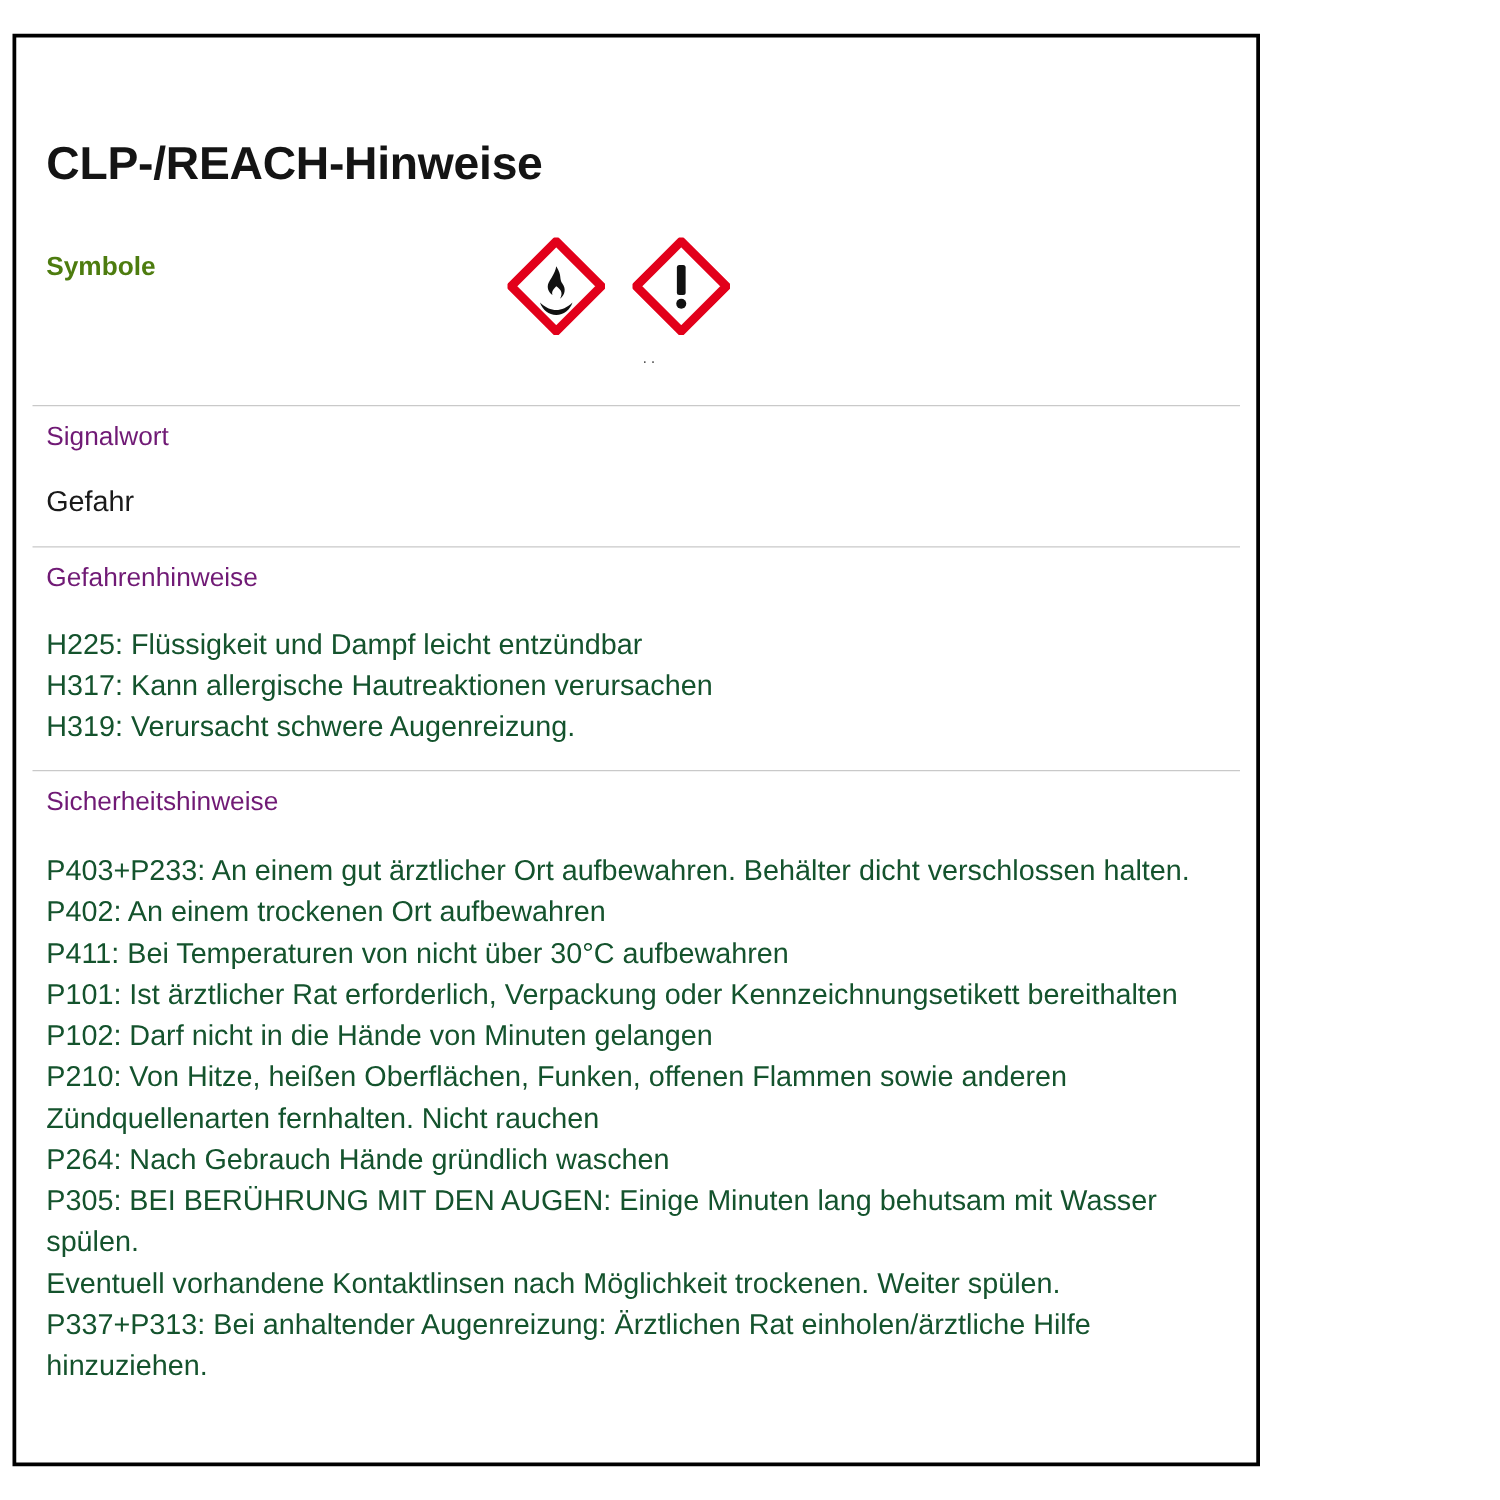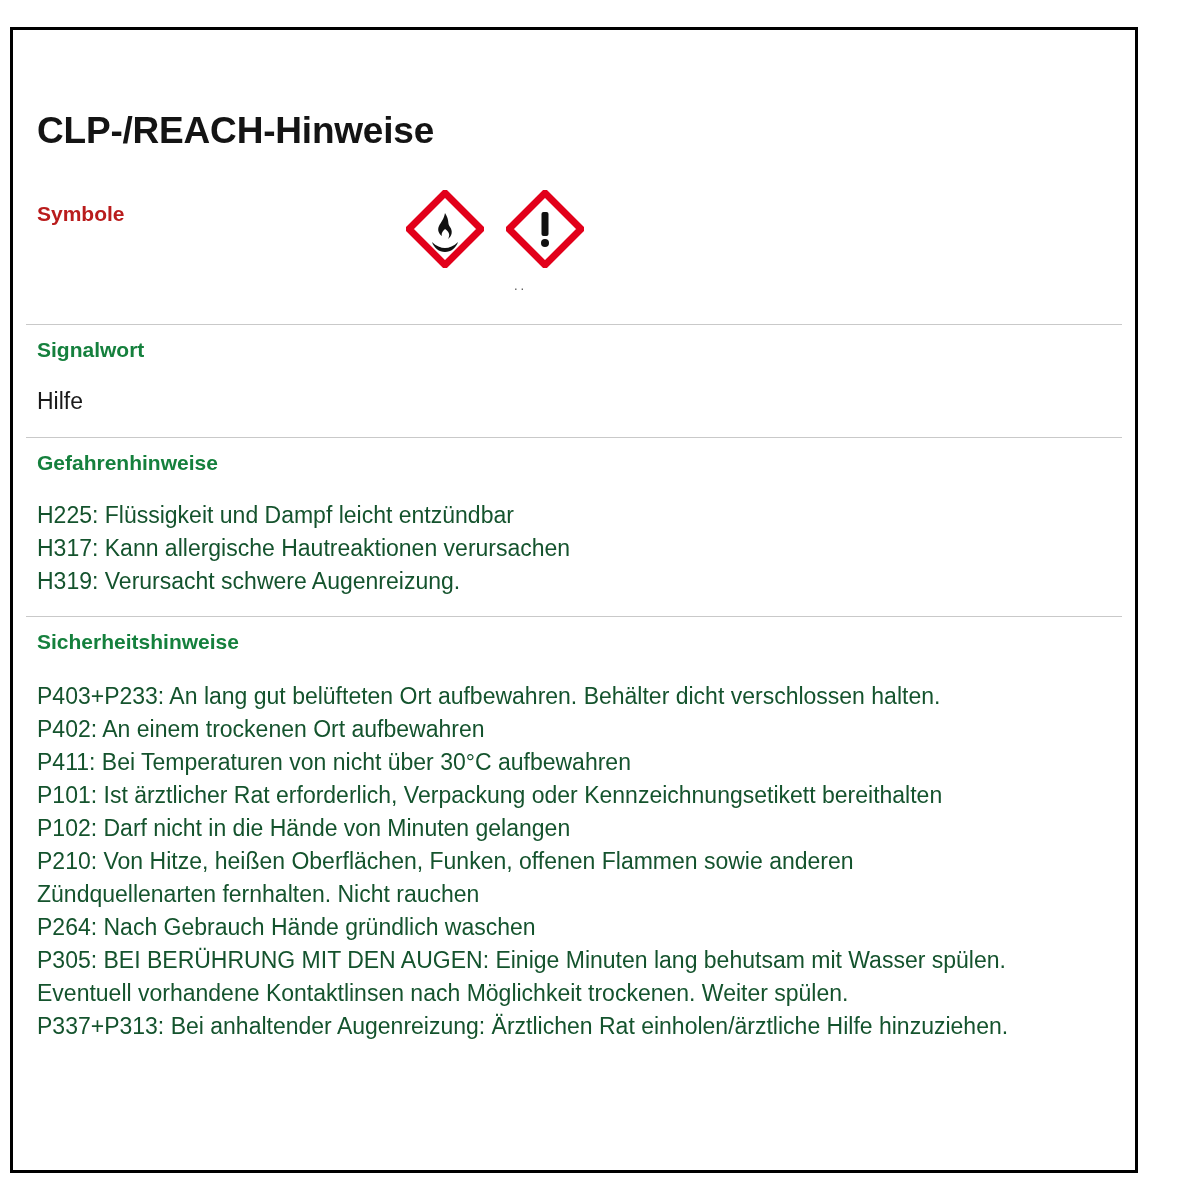--- a/index.html
+++ b/index.html
@@ -12,21 +12,21 @@
     height: 1200px;
     font-family: "Liberation Sans", sans-serif;
     color: #1a1a1a;
     overflow: hidden;
   }
 
   .sheet {
     position: absolute;
     left: 10px;
     top: 27px;
-    width: 1128px;
+    width: 998px;
     height: 1146px;
     border: 3px solid #000000;
     box-sizing: border-box;
     background: #ffffff;
   }
 
   .inner {
     position: absolute;
     left: 13px;
     top: 80px;
@@ -44,21 +44,21 @@
 
   .symbols-row {
     position: relative;
     height: 118px;
     margin-top: 38px;
   }
 
   .section-label {
     font-size: 21px;
     font-weight: bold;
-    color: #b91c1c;
+    color: #4d7c0f;
     padding-left: 11px;
   }
 
   .symbols-row .section-label {
     position: absolute;
     left: 0;
     top: 12px;
   }
 
   .pictograms {
@@ -84,22 +84,22 @@
     border-top: 1px solid #c9c9c9;
     margin: 0 0 0 0;
   }
 
   .block {
     padding-left: 11px;
   }
 
   .block-head {
     font-size: 21px;
-    font-weight: bold;
-    color: #15803d;
+    font-weight: normal;
+    color: #701a75;
     margin: 13px 0 0 0;
   }
 
   .body-line {
     font-size: 23px;
     line-height: 33px;
     color: #14532d;
     white-space: pre-wrap;
   }
 
@@ -162,40 +162,40 @@
         </div>
 
       </div>
       <div class="dots">..</div>
     </div>
 
     <hr class="divider rule-1">
 
     <div class="block">
       <div class="block-head">Signalwort</div>
-      <div class="signal-value">Hilfe</div>
+      <div class="signal-value">Gefahr</div>
     </div>
 
     <hr class="divider rule-2">
 
     <div class="block">
       <div class="block-head">Gefahrenhinweise</div>
       <div class="hazard-list">
         <div class="body-line">H225: Flüssigkeit und Dampf leicht entzündbar</div>
         <div class="body-line">H317: Kann allergische Hautreaktionen verursachen</div>
         <div class="body-line">H319: Verursacht schwere Augenreizung.</div>
       </div>
     </div>
 
     <hr class="divider rule-3">
 
     <div class="block">
       <div class="block-head">Sicherheitshinweise</div>
       <div class="precaution-list">
-        <div class="body-line">P403+P233: An lang gut belüfteten Ort aufbewahren. Behälter dicht verschlossen halten.</div>
+        <div class="body-line">P403+P233: An einem gut ärztlicher Ort aufbewahren. Behälter dicht verschlossen halten.</div>
         <div class="body-line">P402: An einem trockenen Ort aufbewahren</div>
         <div class="body-line">P411: Bei Temperaturen von nicht über 30°C aufbewahren</div>
         <div class="body-line">P101: Ist ärztlicher Rat erforderlich, Verpackung oder Kennzeichnungsetikett bereithalten</div>
         <div class="body-line">P102: Darf nicht in die Hände von Minuten gelangen</div>
         <div class="body-line">P210: Von Hitze, heißen Oberflächen, Funken, offenen Flammen sowie anderen
 Zündquellenarten fernhalten. Nicht rauchen</div>
         <div class="body-line">P264: Nach Gebrauch Hände gründlich waschen</div>
         <div class="body-line">P305: BEI BERÜHRUNG MIT DEN AUGEN: Einige Minuten lang behutsam mit Wasser spülen.
 Eventuell vorhandene Kontaktlinsen nach Möglichkeit trockenen. Weiter spülen.</div>
         <div class="body-line">P337+P313: Bei anhaltender Augenreizung: Ärztlichen Rat einholen/ärztliche Hilfe hinzuziehen.</div>

